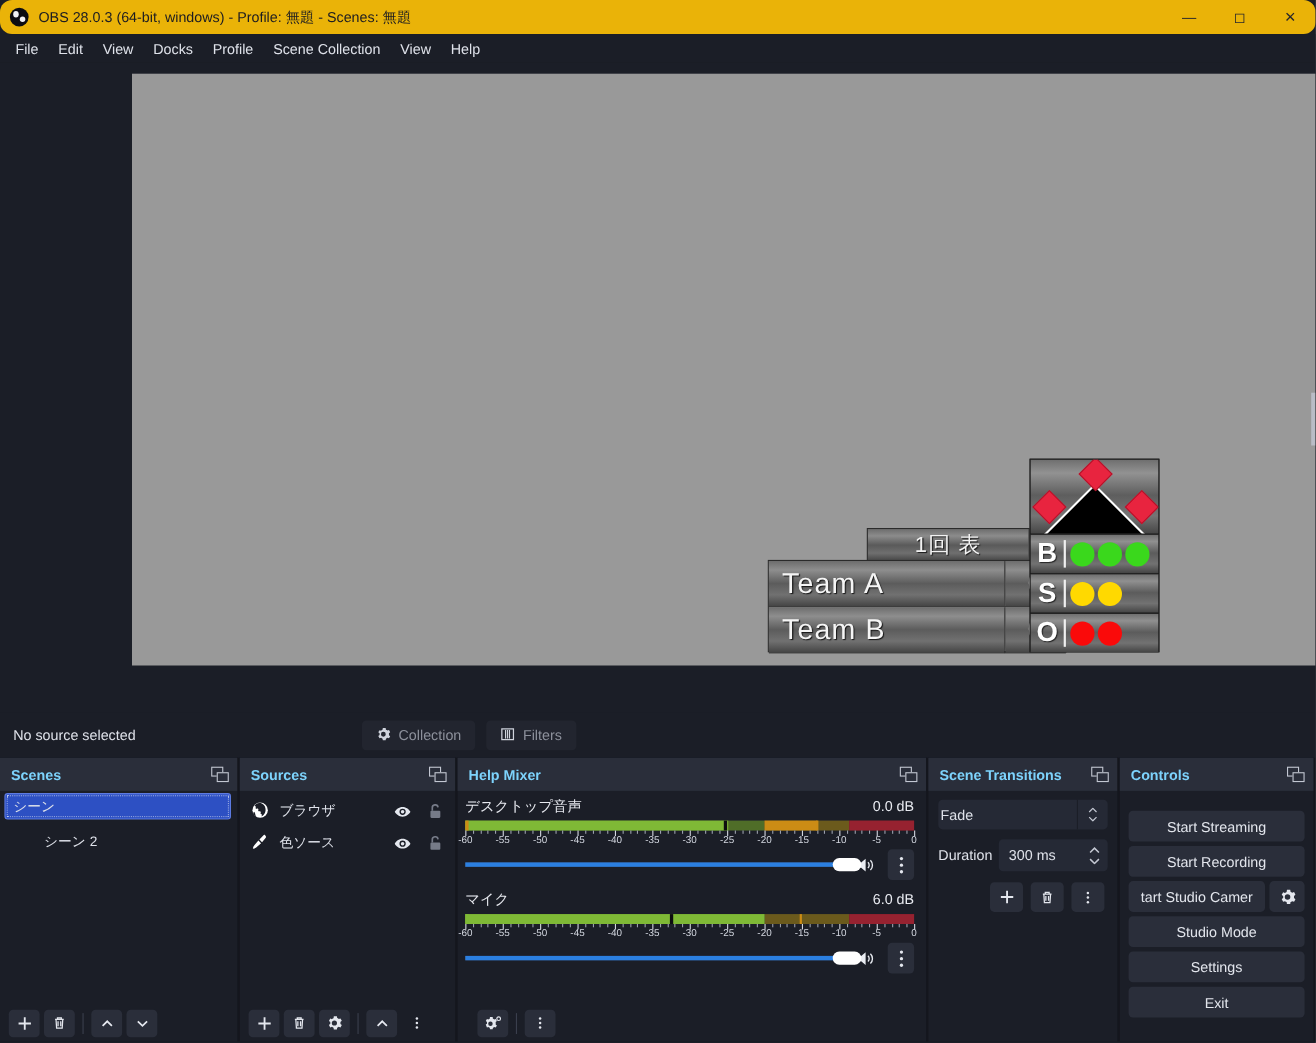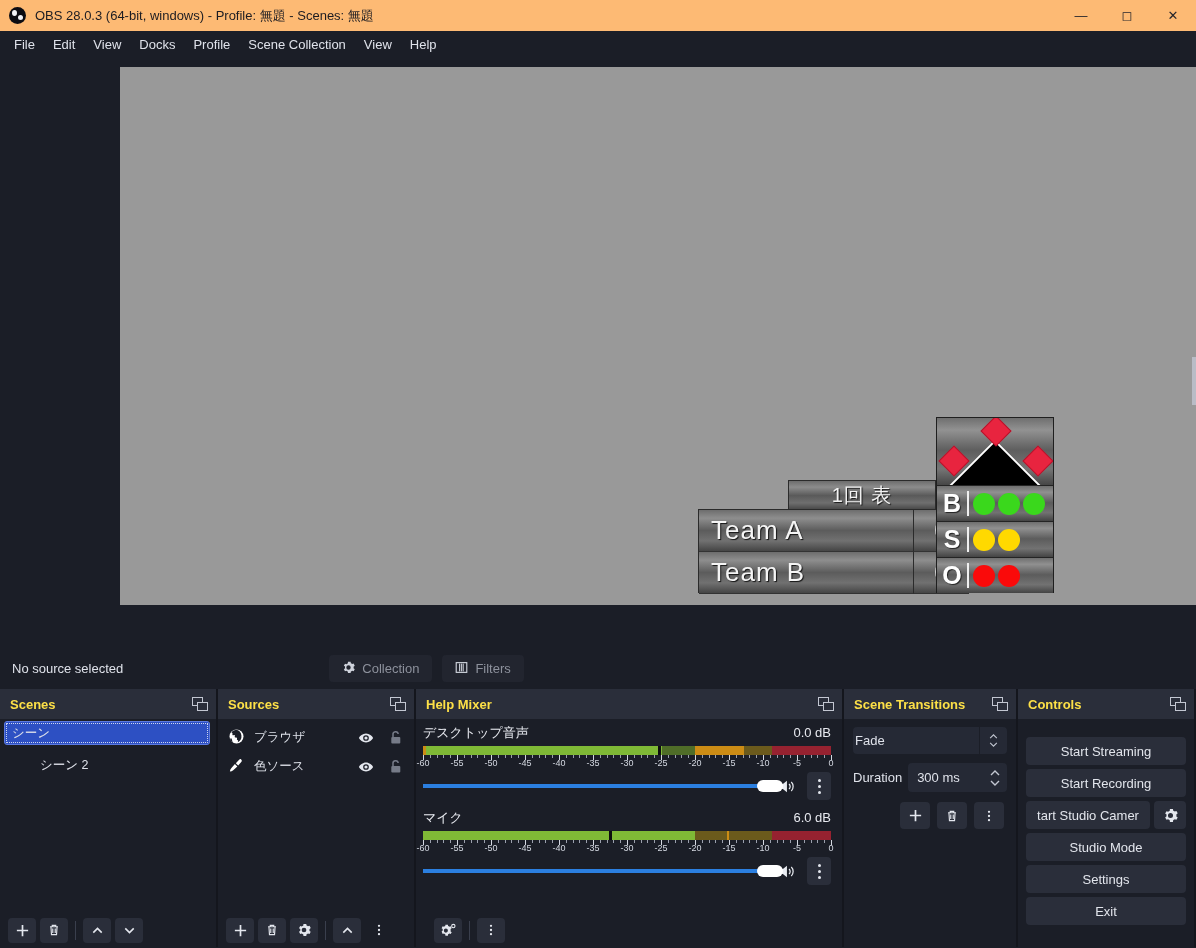--- a/index.html
+++ b/index.html
@@ -8,23 +8,24 @@
     font-family: "Liberation Sans", "DejaVu Sans", sans-serif;
     background: #1b1e27;
     color: #e6e8ee;
     overflow: hidden;
     font-size: 13px;
     -webkit-font-smoothing: antialiased;
   }
   
   .titlebar {
     height: 31px; width: 1196px;
-    background: #fdba74;
+    background: #eab308;
     display: flex; align-items: center;
     position: relative;
+    border-radius: 11px;
   }
   .titlebar .obs-logo {
     width: 17px; height: 17px; margin-left: 9px; margin-right: 9px;
     border-radius: 50%;
     background: #0c0c12;
     position: relative; flex: none;
   }
   .titlebar .obs-logo::before {
     content: ""; position: absolute;
     left: 3px; top: 2.5px; width: 5px; height: 6px;
@@ -148,21 +149,21 @@
     padding: 0 13px; color: #8d919c; font-size: 13px;
   }
   
   .docks { display: flex; height: 258px; background: #14161d; }
   .dock { background: #1b1e27; display: flex; flex-direction: column; position: relative; }
   .dock + .dock { border-left: 2px solid #14161d; }
   .dock-header {
     height: 30px; display: flex; align-items: center; justify-content: space-between;
     padding: 0 9px 0 10px; background: #2a2e3a; flex: none;
   }
-  .dock-title { font-size: 13px; font-weight: bold; color: #fde047; }
+  .dock-title { font-size: 13px; font-weight: bold; color: #7dd3fc; }
   .popout { width: 15px; height: 14px; position: relative; flex: none; }
   .popout::before, .popout::after {
     content: ""; position: absolute; border: 1.6px solid #c3c7d2;
   }
   .popout::before { left: 0; top: 0; width: 9px; height: 7px; }
   .popout::after { left: 5px; top: 5px; width: 9px; height: 7px; background: #2a2e3a; }
   .dock-body { flex: 1; overflow: hidden; position: relative; }
   .dock-foot { height: 34px; display: flex; align-items: center; padding: 0 8px; gap: 4px; flex: none; }
   .tbtn {
     width: 28px; height: 25px; border-radius: 4px; background: #2a2e3a;

